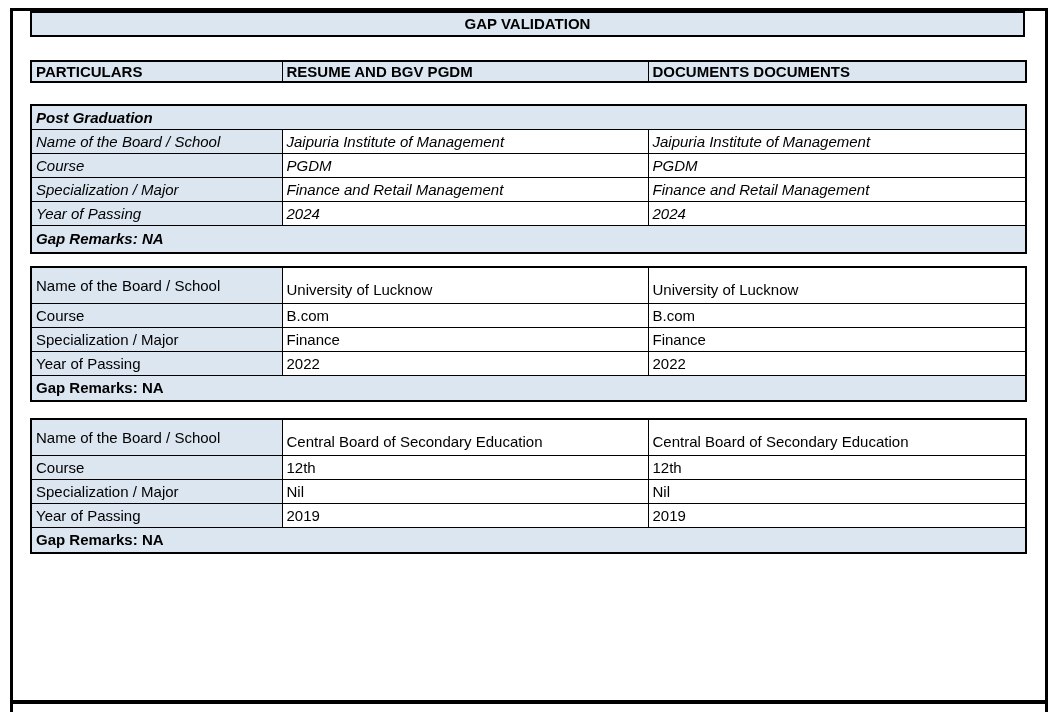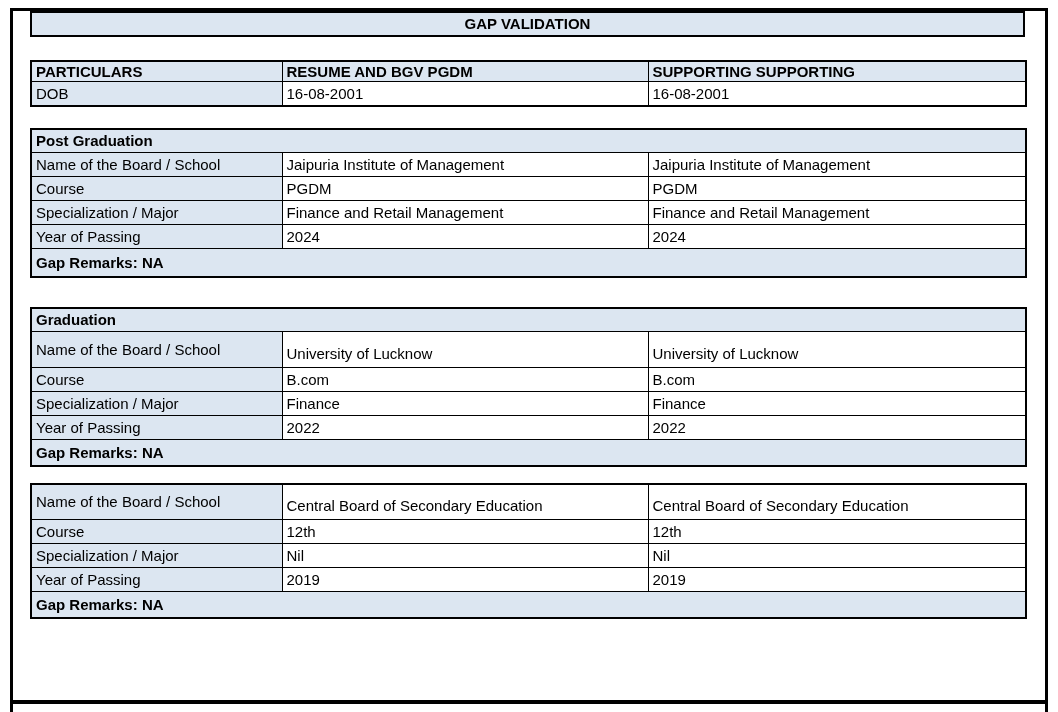--- a/index.html
+++ b/index.html
@@ -31,21 +31,21 @@
   }
   td.fill{background:#dce6f1;}
   td.bold{font-weight:bold;}
   tr.h25{height:17px;}
   tr.h24{height:24px;}
   tr.h36{height:36px;}
   tr.h26{height:26px;}
   tr.h28{height:28px;}
   tr.tall td.val{vertical-align:bottom;padding-bottom:5px;}
   .mb21{margin-bottom:21px;}
-  .mb29{margin-bottom:29px;}
+  .mb29{margin-bottom:12px;font-style:italic;}
   .mb16{margin-bottom:16px;}
 </style>
 </head>
 <body>
 
 <div id="screen">
   <div class="frame">
     <div class="content">
 
       <div class="titlebox">GAP VALIDATION</div>
@@ -53,26 +53,21 @@
       <table class="grid mb21">
         <colgroup>
             <col style="width:251px">
             <col style="width:366px">
             <col style="width:378px">
           </colgroup>
         <tbody>
           <tr class="h25">
             <td class="fill bold">PARTICULARS</td>
             <td class="fill bold">RESUME AND BGV PGDM</td>
-            <td class="fill bold">SUPPORTING SUPPORTING</td>
-          </tr>
-          <tr class="h24">
-            <td class="fill">DOB</td>
-            <td>16-08-2001</td>
-            <td>16-08-2001</td>
+            <td class="fill bold">DOCUMENTS DOCUMENTS</td>
           </tr>
         </tbody>
       </table>
 
       <table class="grid mb29">
         <colgroup>
             <col style="width:251px">
             <col style="width:366px">
             <col style="width:378px">
           </colgroup>
@@ -106,23 +101,20 @@
         </tbody>
       </table>
 
       <table class="grid mb16">
         <colgroup>
             <col style="width:251px">
             <col style="width:366px">
             <col style="width:378px">
           </colgroup>
         <tbody>
-          <tr class="h24">
-            <td colspan="3" class="fill bold">Graduation</td>
-          </tr>
           <tr class="h36 tall">
             <td class="fill">Name of the Board / School</td>
             <td class="val">University of Lucknow</td>
             <td class="val">University of Lucknow</td>
           </tr>
           <tr class="h24">
             <td class="fill">Course</td>
             <td>B.com</td>
             <td>B.com</td>
           </tr>

